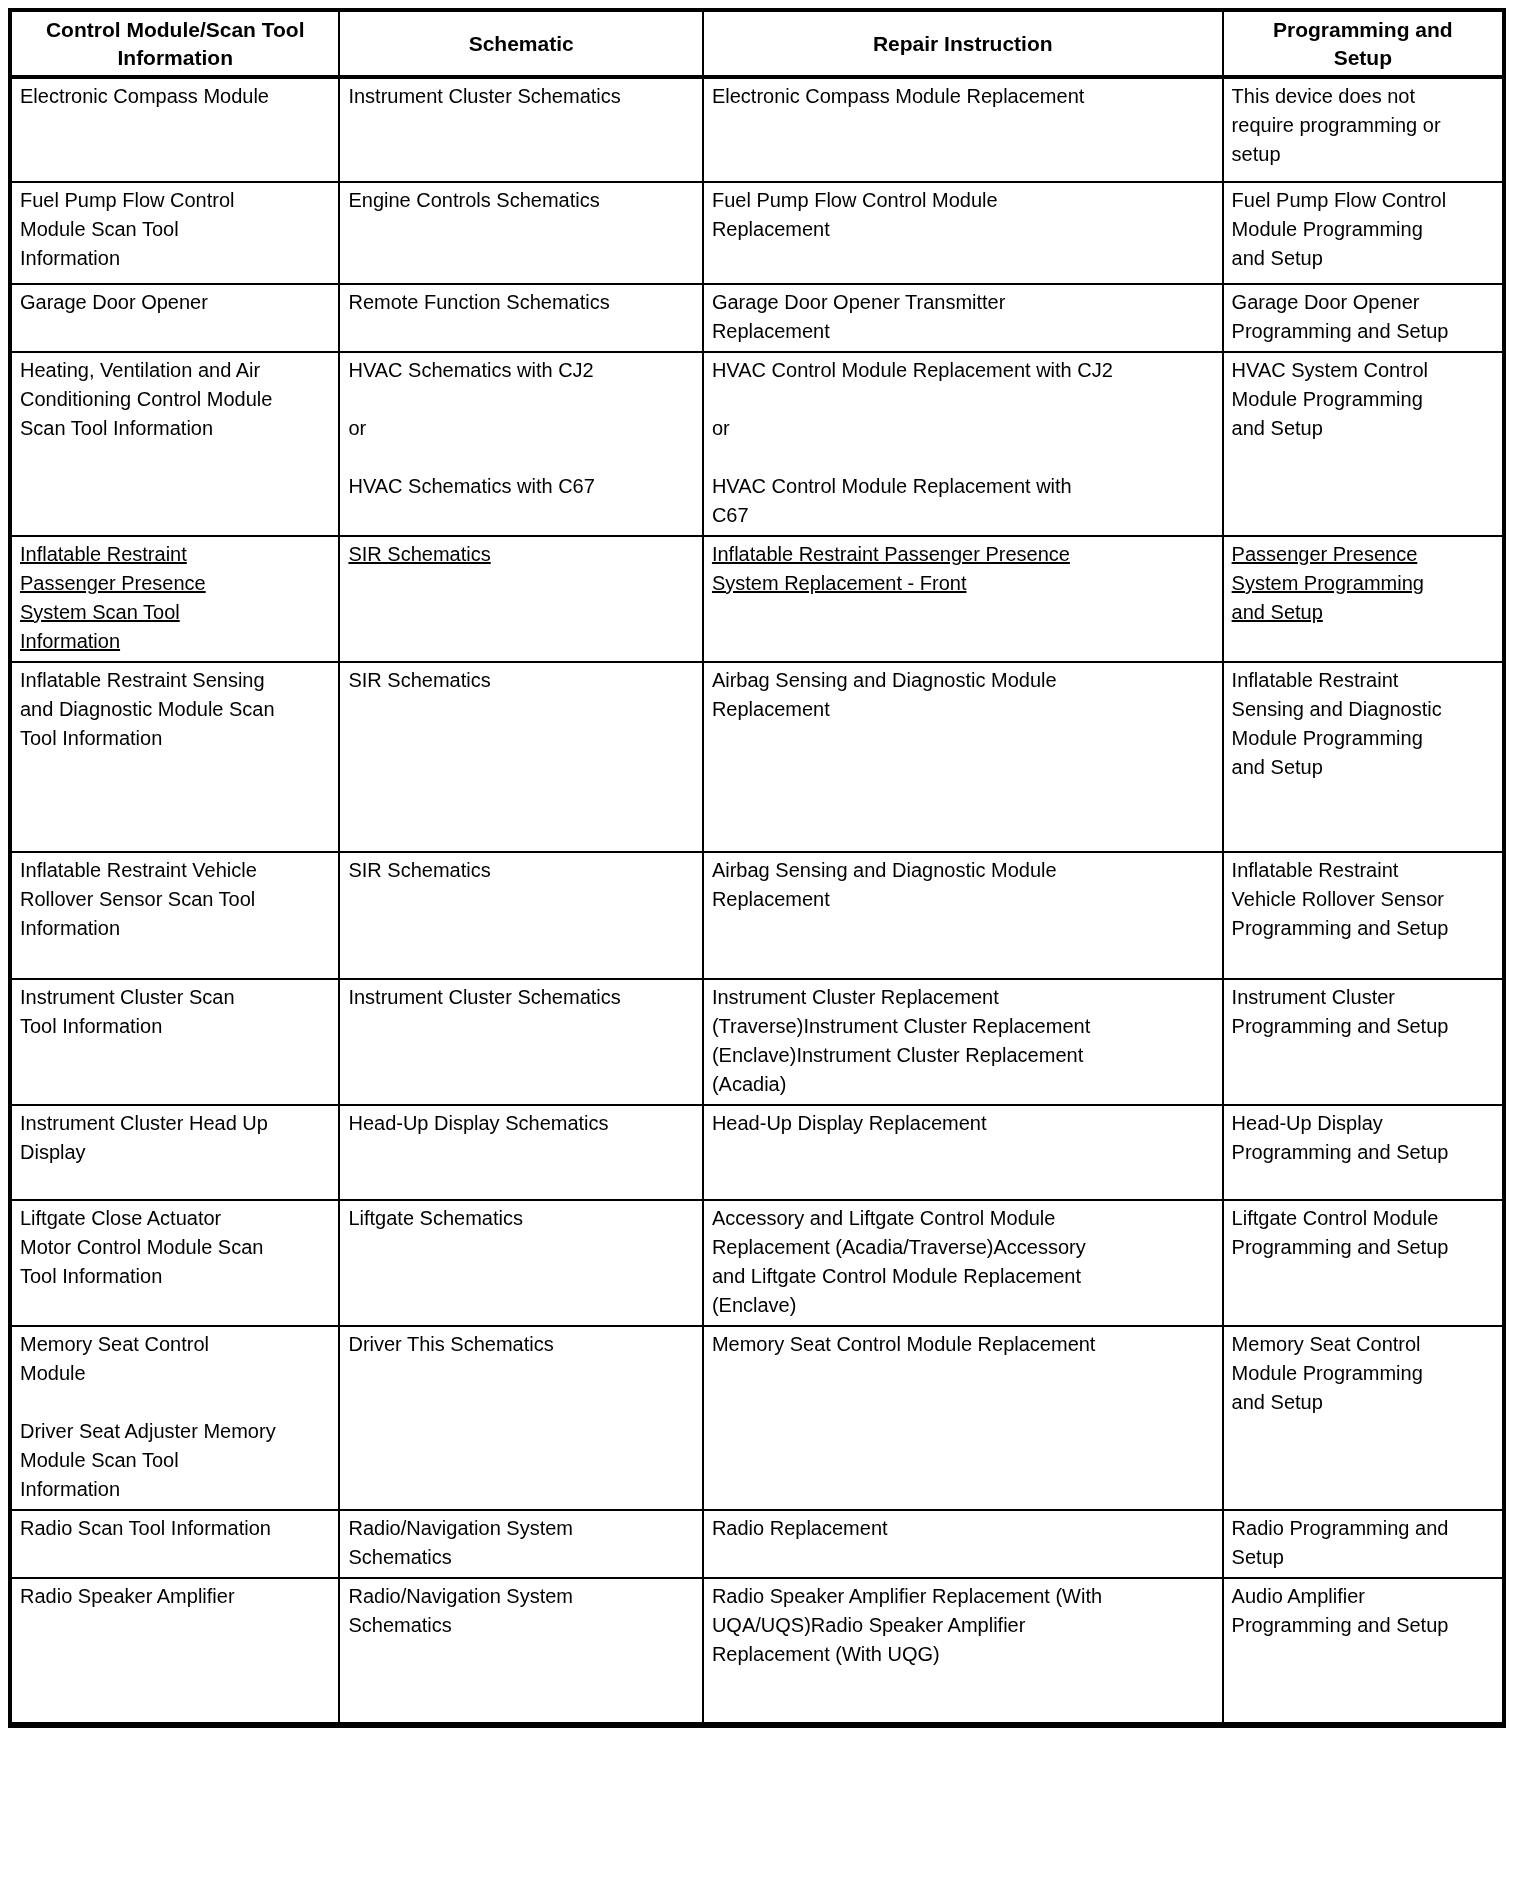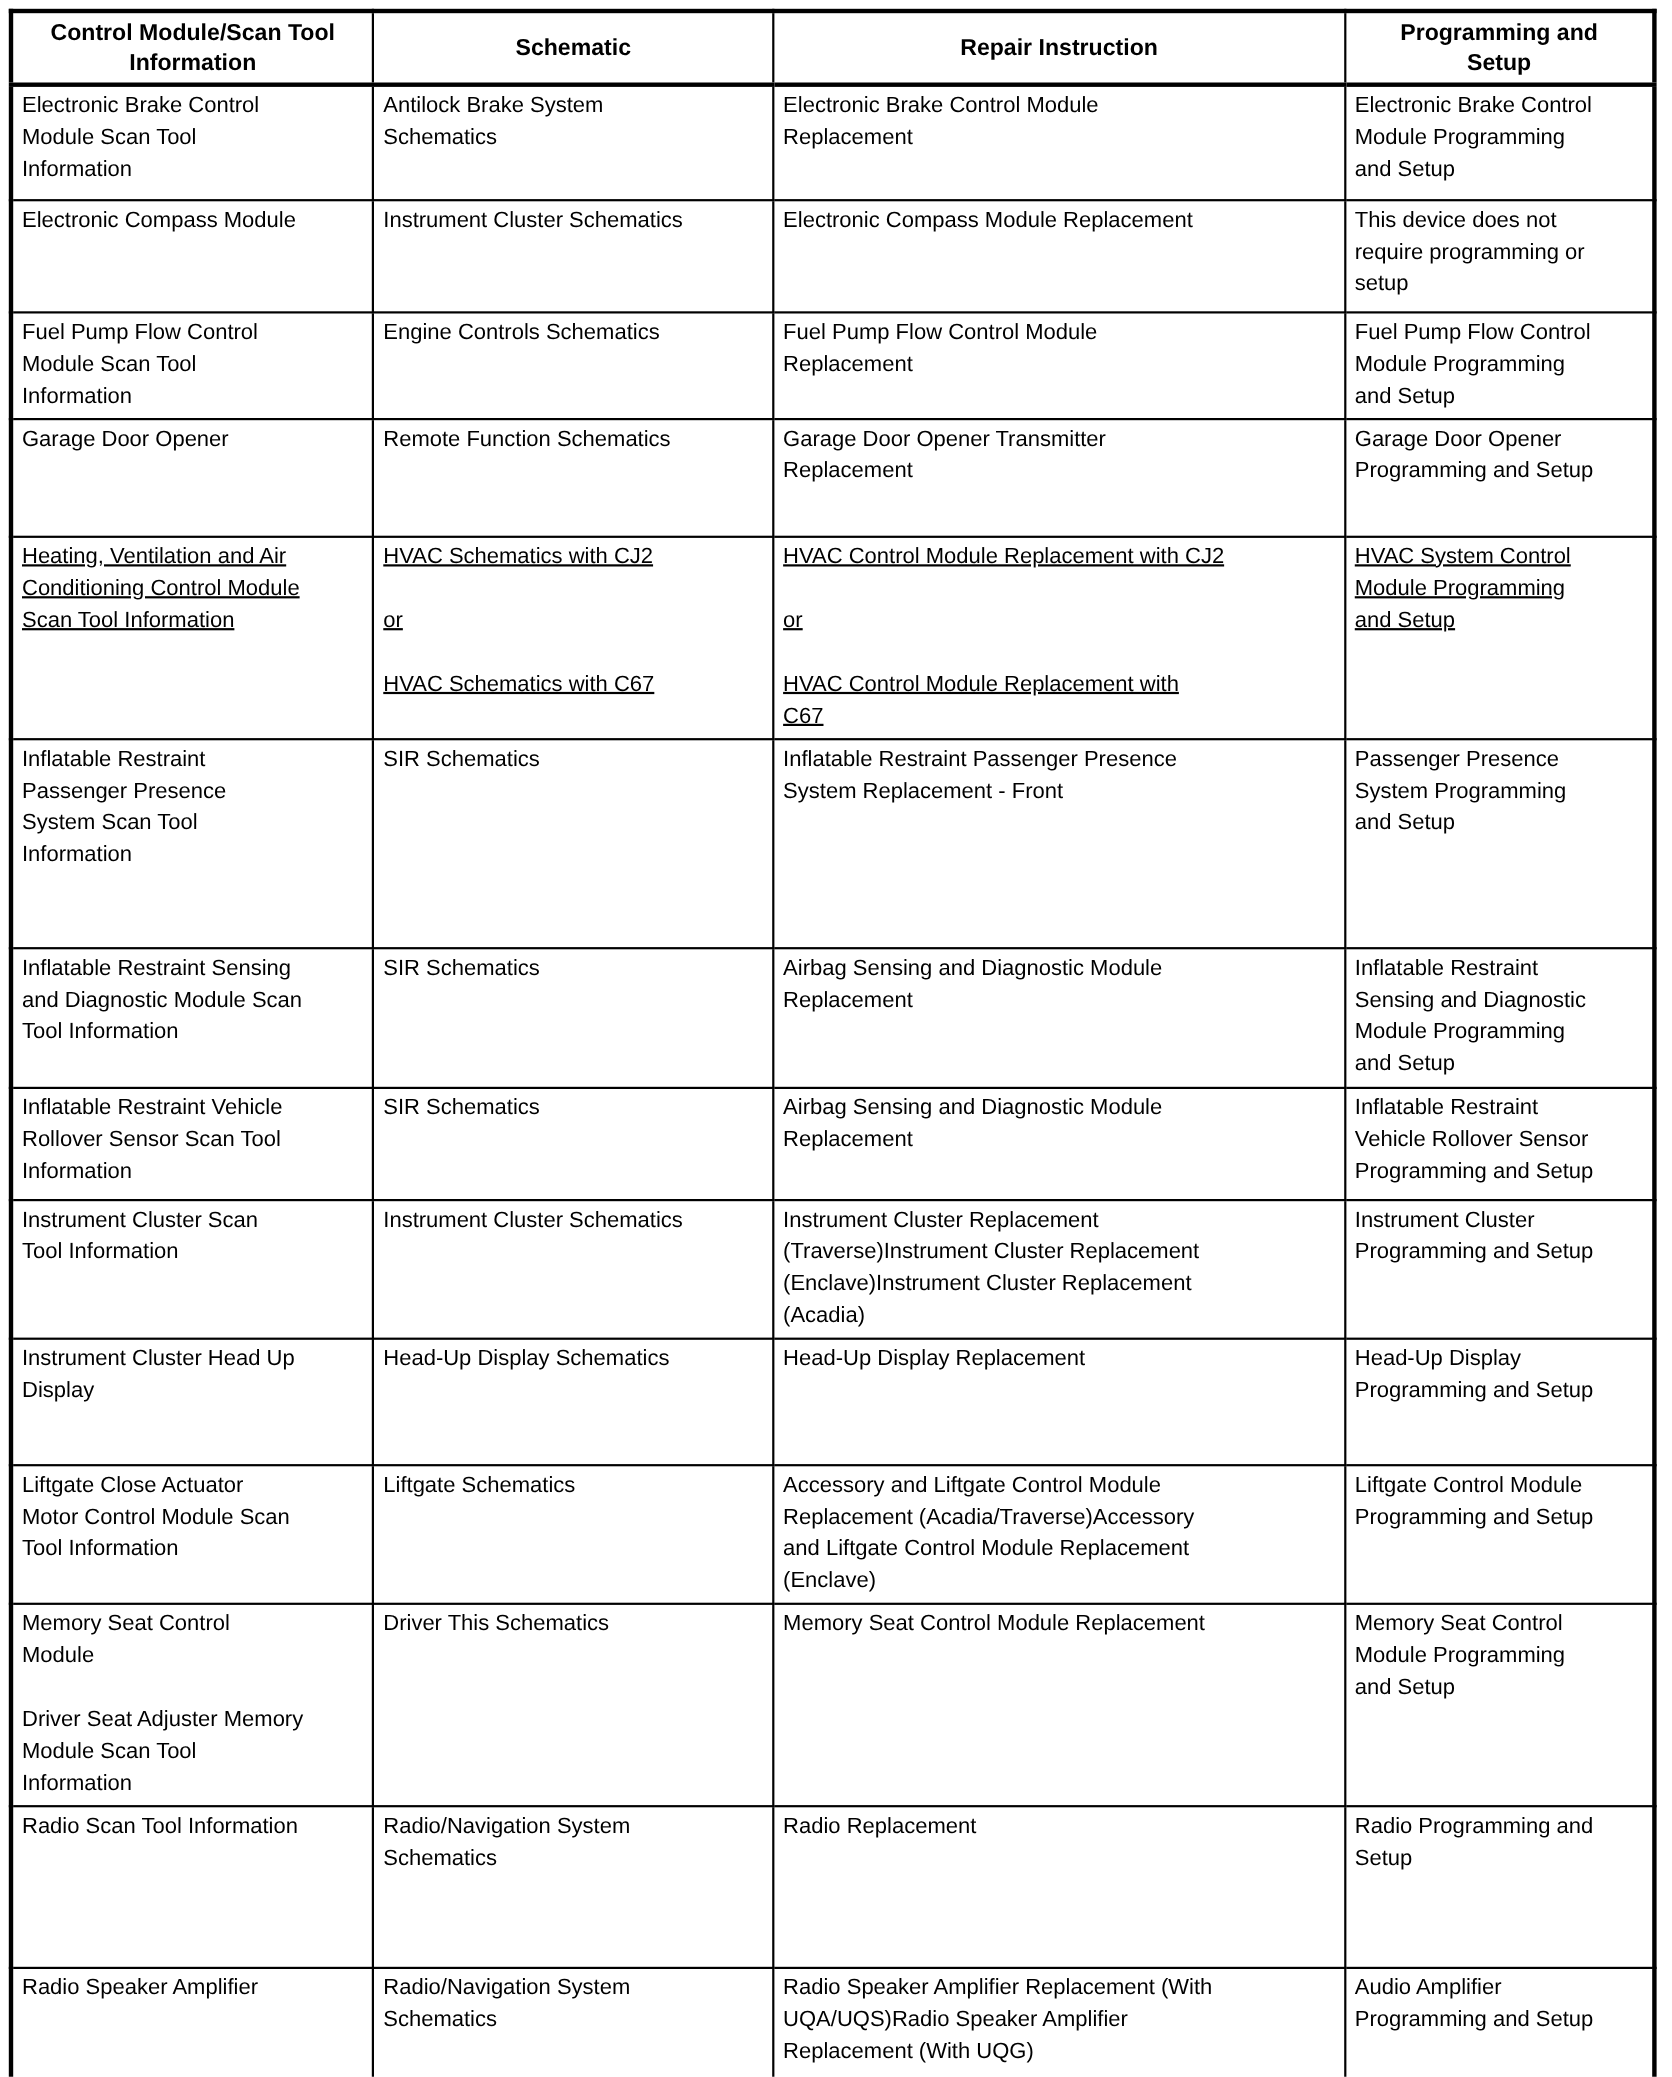--- a/index.html
+++ b/index.html
@@ -84,32 +84,20 @@
           <th>Control Module/Scan Tool
 Information</th>
           <th>Schematic</th>
           <th>Repair Instruction</th>
           <th>Programming and
 Setup</th>
         </tr>
       </thead>
     <tbody>
         <tr>
-          <td>Electronic Brake Control
-Module Scan Tool
-Information</td>
-          <td>Antilock Brake System
-Schematics</td>
-          <td>Electronic Brake Control Module
-Replacement</td>
-          <td>Electronic Brake Control
-Module Programming
-and Setup</td>
-        </tr>
-        <tr>
           <td>Electronic Compass Module</td>
           <td>Instrument Cluster Schematics</td>
           <td>Electronic Compass Module Replacement</td>
           <td>This device does not
 require programming or
 setup</td>
         </tr>
         <tr>
           <td>Fuel Pump Flow Control
 Module Scan Tool

